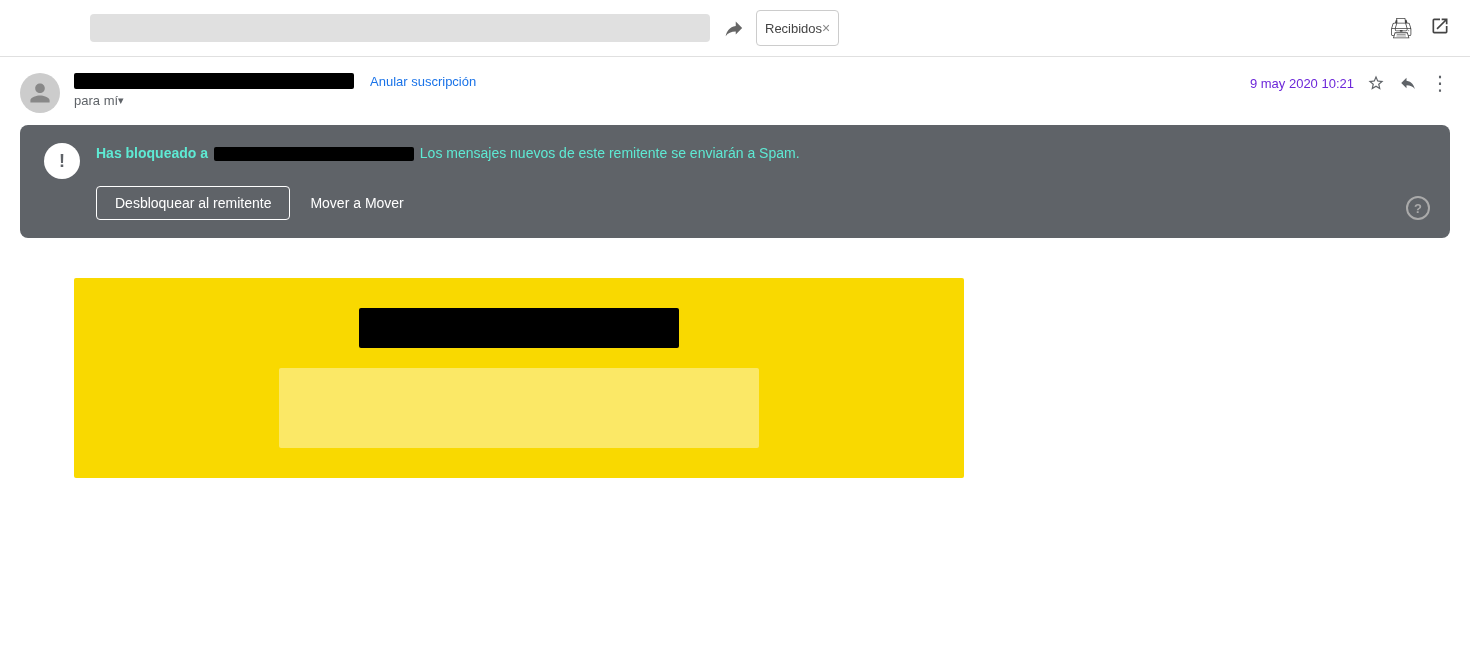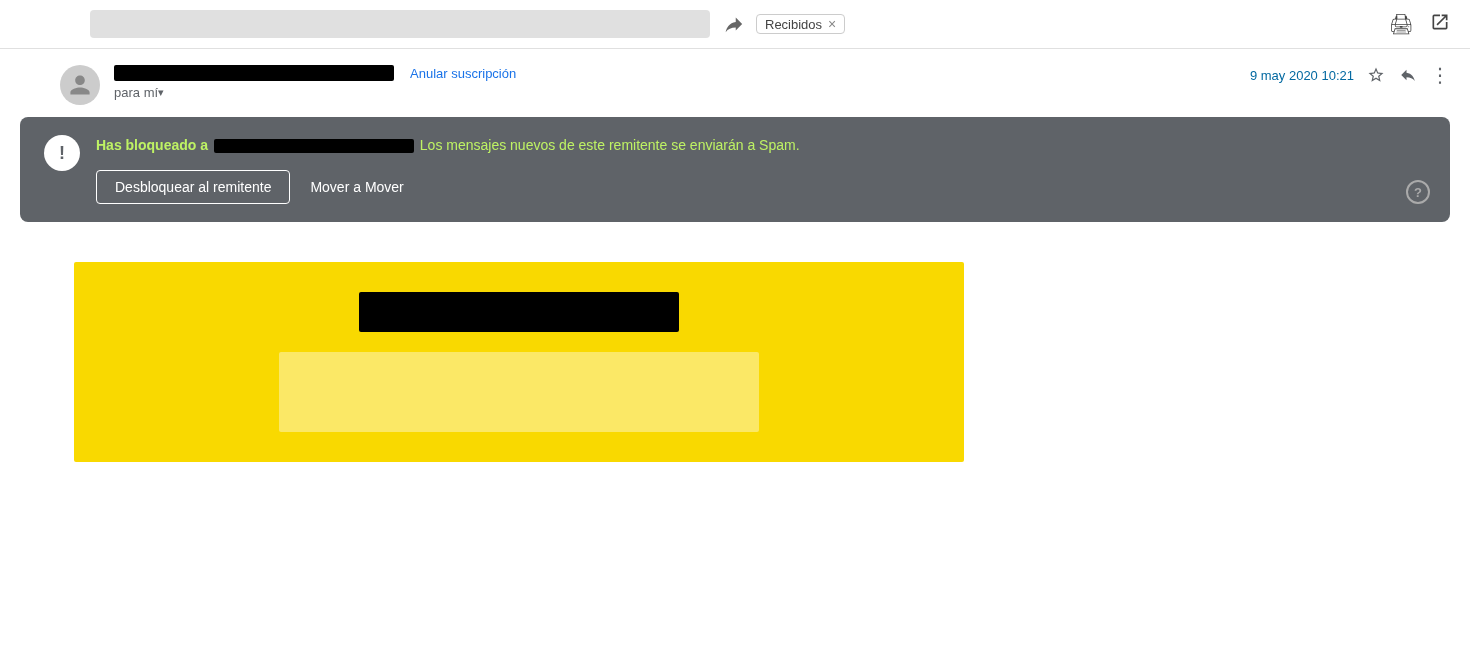--- a/index.html
+++ b/index.html
@@ -23,27 +23,27 @@
     .subject-bar {
       flex: 1;
       height: 28px;
       background: #e0e0e0;
       border-radius: 4px;
       max-width: 620px;
     }
     .label-chip {
       display: flex;
       align-items: center;
-      gap: 6px;
+      gap: 0;
       border: 1px solid #ccc;
       border-radius: 4px;
       padding: 2px 8px;
       font-size: 13px;
       color: #444;
-      height: 20px;
+      height: 36px;
     }
     .label-chip .close-icon {
       cursor: pointer;
       color: #888;
       font-size: 14px;
     }
     .forward-icon-area {
       display: flex;
       align-items: center;
       color: #666;
@@ -60,21 +60,20 @@
       fill: #444;
       cursor: pointer;
     }
 
     
     .email-header {
       display: flex;
       align-items: flex-start;
       padding: 16px 20px 12px 20px;
       gap: 14px;
-      margin-left: 40px;
     }
     .avatar {
       width: 40px;
       height: 40px;
       border-radius: 50%;
       background: #ccc;
       display: flex;
       align-items: center;
       justify-content: center;
       flex-shrink: 0;
@@ -118,21 +117,21 @@
     }
     .email-meta {
       display: flex;
       align-items: center;
       gap: 12px;
       margin-left: auto;
       flex-shrink: 0;
     }
     .email-date {
       font-size: 13px;
-      color: #0369a1;
+      color: #6d28d9;
     }
     .meta-icon {
       width: 20px;
       height: 20px;
       cursor: pointer;
       color: #5f6368;
       display: flex;
       align-items: center;
       justify-content: center;
     }
@@ -166,22 +165,22 @@
     .warning-icon span {
       font-size: 18px;
       font-weight: bold;
       color: #5f6368;
     }
     .warning-content {
       flex: 1;
     }
     .warning-text {
       font-size: 14px;
-      color: #bef264;
-      margin-bottom: 14px;
+      color: #5eead4;
+      margin-bottom: 22px;
       line-height: 1.5;
     }
     .warning-text strong {
       font-weight: bold;
     }
     .redacted-sender {
       display: inline-block;
       width: 200px;
       height: 14px;
       background: #000;

